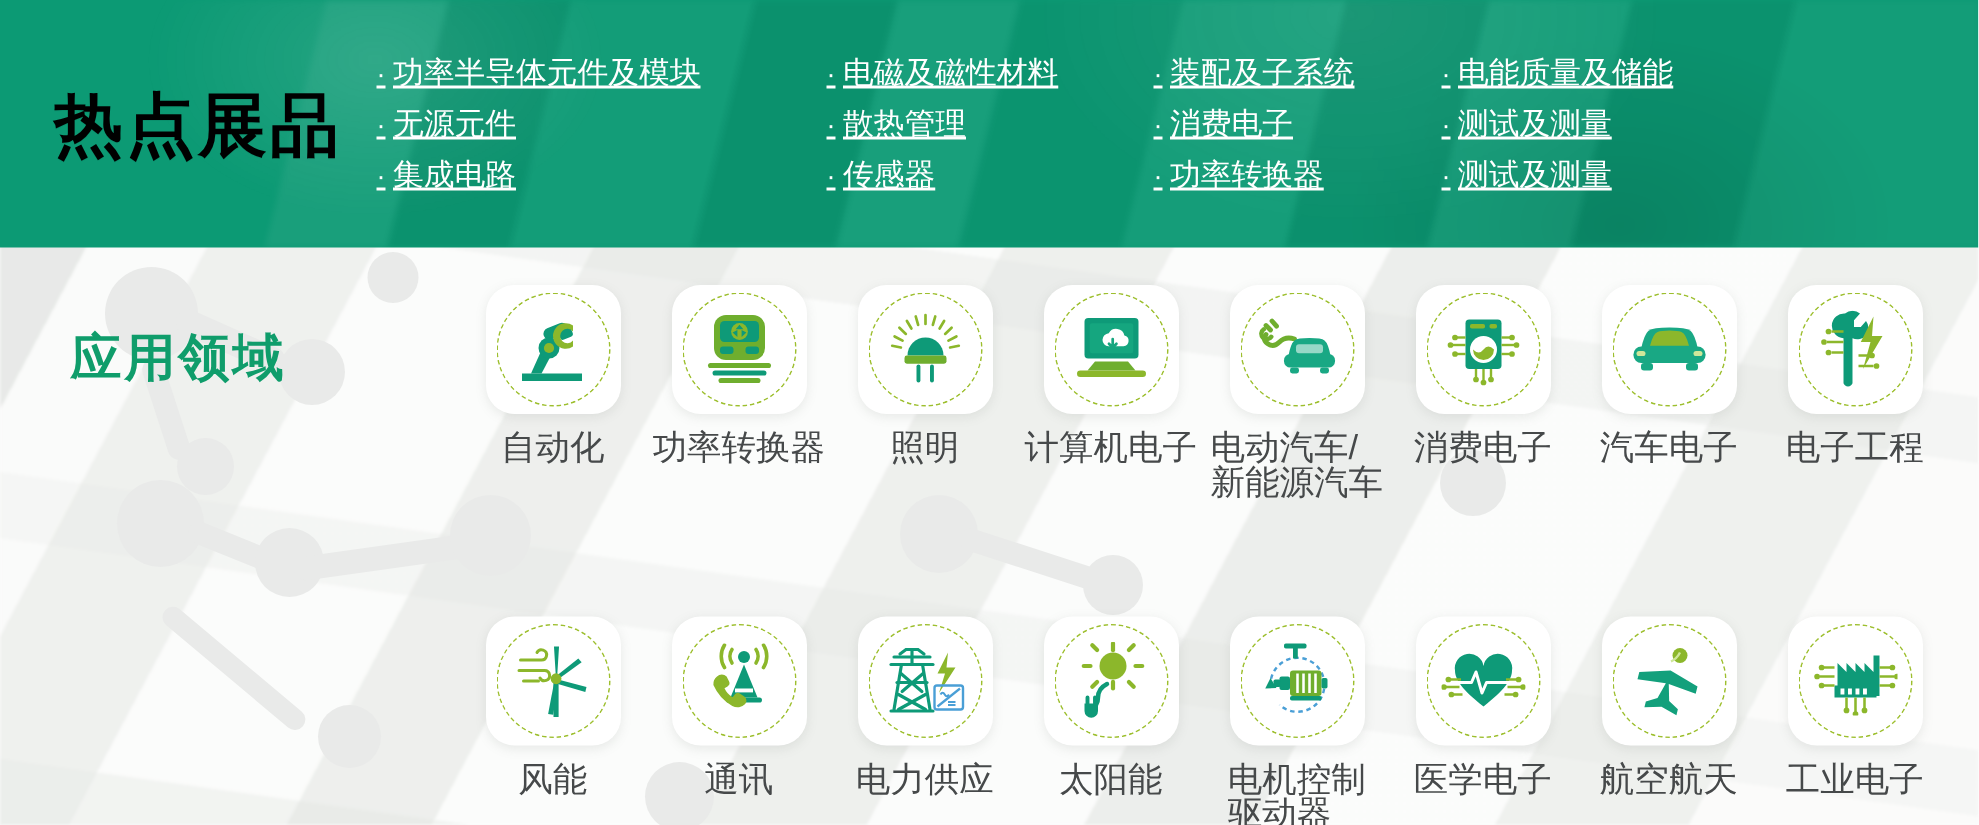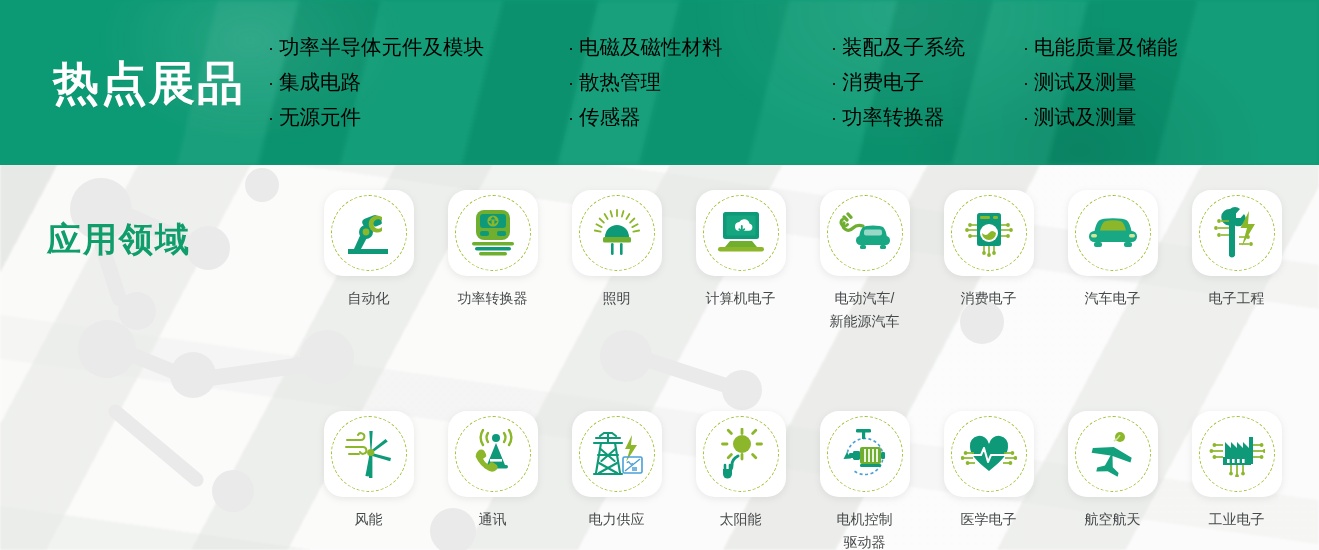--- a/index.html
+++ b/index.html
@@ -33,34 +33,35 @@
     background:
       linear-gradient(104deg, rgba(255,255,255,.00) 0 16%, rgba(255,255,255,.055) 16% 22%, rgba(0,0,0,.05) 22% 28%, rgba(255,255,255,.03) 28% 37%, rgba(0,0,0,.055) 37% 44%, rgba(255,255,255,.05) 44% 50%, rgba(0,0,0,.035) 50% 58%, rgba(255,255,255,.04) 58% 66%, rgba(0,0,0,.06) 66% 73%, rgba(255,255,255,.045) 73% 80%, rgba(0,0,0,.05) 80% 88%, rgba(255,255,255,.03) 88% 100%),
       radial-gradient(ellipse 220px 150px at 250px 40px, rgba(255,255,255,.10), rgba(255,255,255,0) 70%),
       radial-gradient(ellipse 260px 180px at 1080px 150px, rgba(0,0,0,.10), rgba(0,0,0,0) 70%),
       radial-gradient(ellipse 300px 200px at 900px 10px, rgba(255,255,255,.07), rgba(255,255,255,0) 70%);
     filter:blur(2px);
   }
   .header-inner{position:absolute;inset:0;display:flex;align-items:center;}
 
   .hot-title{
-    margin-left:53px;width:215px;flex:0 0 auto;
-    color:#ffffff;font-size:46px;font-weight:bold;letter-spacing:2px;
+    margin-left:36px;width:215px;flex:0 0 auto;
+    color:#000000;font-size:46px;font-weight:bold;letter-spacing:2px;
     line-height:1;white-space:nowrap;
     text-shadow:0 1px 0 rgba(0,0,0,.06);
   }
   .hot-cols{display:flex;flex:1 1 auto;padding-right:20px;}
   .hot-col{flex:0 0 auto;}
   .hot-col.c0{width:300px;}
   .hot-col.c1{width:218px;}
-  .hot-col.c2{width:192px;margin-left:45px;}
+  .hot-col.c2{width:192px;}
   .hot-col.c3{width:200px;}
   .hot-item{
-    color:#000000;font-size:20.5px;line-height:33px;white-space:nowrap;
+    color:#ffffff;font-size:20.5px;line-height:33px;white-space:nowrap;
     font-weight:400;
+    text-decoration:underline;
   }
   .hot-item .dot{margin-right:5px;font-size:18px;}
 
   
   .app-title{
     position:absolute;left:47px;top:222px;
     color:#0f9d6b;font-size:34px;font-weight:bold;letter-spacing:2px;
     line-height:1;white-space:nowrap;
   }
 
@@ -76,22 +77,22 @@
     box-shadow:0 2px 7px rgba(130,135,130,.16);
     display:flex;align-items:center;justify-content:center;
   }
   .dashring{
     width:74px;height:74px;border-radius:50%;
     border:1px dashed #9dbf2e;
     display:flex;align-items:center;justify-content:center;
   }
   .dashring svg{display:block;}
   .caption{
-    margin-top:11px;color:#46494a;font-size:14px;line-height:23px;
-    text-align:center;white-space:nowrap;
+    margin-top:11px;color:#46494a;font-size:23px;line-height:23px;
+    text-align:left;white-space:nowrap;
   }
   .caption .l2{display:block;}
 
   .watermark{
     position:absolute;right:18px;bottom:8px;
     color:#bcdcb9;font-size:17px;letter-spacing:.3px;
   }
 </style>
 </head>
 <body>
@@ -121,22 +122,22 @@
   </div>
 
   <div class="header">
     <div class="header-tex"></div>
     <div class="header-inner">
       <div class="hot-title">热点展品</div>
       <div class="hot-cols">
 
         <div class="hot-col c0">
           <div class="hot-item"><span class="dot">·</span><span>功率半导体元件及模块</span></div>
+          <div class="hot-item"><span class="dot">·</span><span>无源元件</span></div>
           <div class="hot-item"><span class="dot">·</span><span>集成电路</span></div>
-          <div class="hot-item"><span class="dot">·</span><span>无源元件</span></div>
         </div>
 
         <div class="hot-col c1">
           <div class="hot-item"><span class="dot">·</span><span>电磁及磁性材料</span></div>
           <div class="hot-item"><span class="dot">·</span><span>散热管理</span></div>
           <div class="hot-item"><span class="dot">·</span><span>传感器</span></div>
         </div>
 
         <div class="hot-col c2">
           <div class="hot-item"><span class="dot">·</span><span>装配及子系统</span></div>

